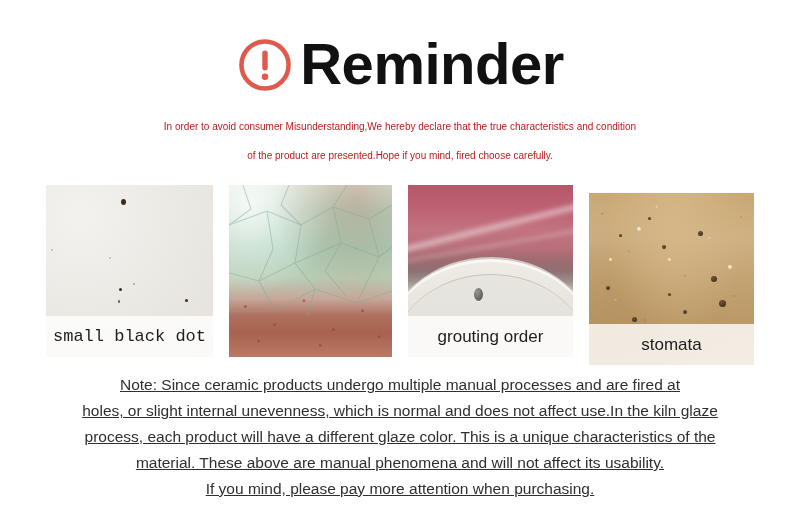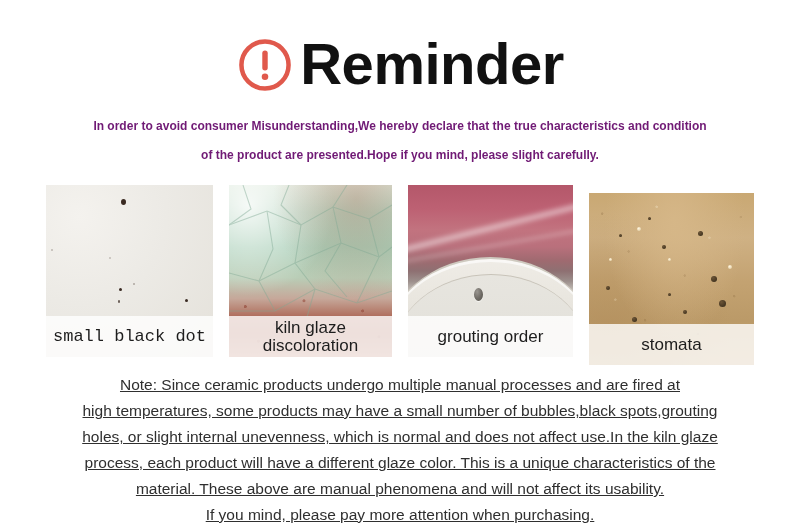--- a/index.html
+++ b/index.html
@@ -52,24 +52,24 @@
     white-space: nowrap;
   }
 
   
   .intro {
     position: absolute;
     top: 112px;
     left: 28px;
     width: 744px;
     text-align: center;
-    font-size: 12px;
+    font-size: 10px;
     line-height: 29px;
-    color: #701a75;
-    font-weight: 700;
+    color: #b91c1c;
+    font-weight: 400;
   }
   .intro .line {
     display: block;
     white-space: nowrap;
   }
 
   
   .cards {
     position: absolute;
     top: 185px;
@@ -286,21 +286,21 @@
     <svg class="alert-icon" viewBox="0 0 64 64" aria-hidden="true">
       <circle cx="32" cy="32" r="26" fill="none" stroke="#e0594c" stroke-width="5"></circle>
       <rect x="29" y="16" width="6" height="22" rx="3" fill="#e0594c"></rect>
       <circle cx="32" cy="45" r="3.6" fill="#e0594c"></circle>
     </svg>
     <div class="title-text">Reminder</div>
   </div>
 
   <div class="intro">
     <span class="line">In order to avoid consumer Misunderstanding,We hereby declare that the true characteristics and condition</span>
-    <span class="line">of the product are presented.Hope if you mind, please slight carefully.</span>
+    <span class="line">of the product are presented.Hope if you mind, fired choose carefully.</span>
   </div>
 
   <div class="cards">
 
     <div class="card card-1">
       <div class="card-art art-dots">
         <span class="dot" style="left:45%;top:8%;width:5px;height:6px;"></span>
         <span class="dot blur" style="left:44%;top:60%;width:3px;height:3px;"></span>
         <span class="dot blur" style="left:43%;top:67%;width:2.5px;height:2.5px;opacity:.7;"></span>
         <span class="dot blur" style="left:83%;top:66%;width:3px;height:3px;"></span>
@@ -321,26 +321,20 @@
             <path d="M104 22 L112 58 L96 86 L118 112"></path>
             <path d="M0 88 L30 96 L66 78 L112 58 L150 72 L163 62"></path>
             <path d="M0 126 L46 126 L86 104 L128 118 L163 106"></path>
             <path d="M140 34 L150 72 L128 118"></path>
             <path d="M14 0 L22 24 L0 40"></path>
             <path d="M60 0 L52 20 L72 40"></path>
             <path d="M118 0 L104 22"></path>
           </g>
         </svg>
         <div class="speckle-band"></div>
-      </div>
-      <div class="caption caption-2lines">
-        <div>
-          <span style="display:block">kiln glaze</span>
-          <span style="display:block">discoloration</span>
-        </div>
       </div>
     </div>
 
     <div class="card card-3">
       <div class="card-art art-hole">
         <span class="streak"></span>
         <span class="streak streak2"></span>
         <span class="footring"></span>
         <span class="footring-inner"></span>
         <span class="hole"></span>
@@ -366,20 +360,19 @@
         <span class="pore light" style="left:48%;top:38%;width:3px;height:3px;"></span>
         <span class="pore light" style="left:12%;top:38%;width:3px;height:3px;"></span>
       </div>
       <div class="caption">stomata</div>
     </div>
 
   </div>
 
   <div class="note">
     <span class="line">Note: Since ceramic products undergo multiple manual processes and are fired at</span>
-    <span class="line">high temperatures, some products may have a small number of bubbles,black spots,grouting</span>
     <span class="line">holes, or slight internal unevenness, which is normal and does not affect use.In the kiln glaze</span>
     <span class="line">process, each product will have a different glaze color. This is a unique characteristics of the</span>
     <span class="line">material. These above are manual phenomena and will not affect its usability.</span>
     <span class="line">If you mind, please pay more attention when purchasing.</span>
   </div>
 
 </div>
 
 </body></html>

